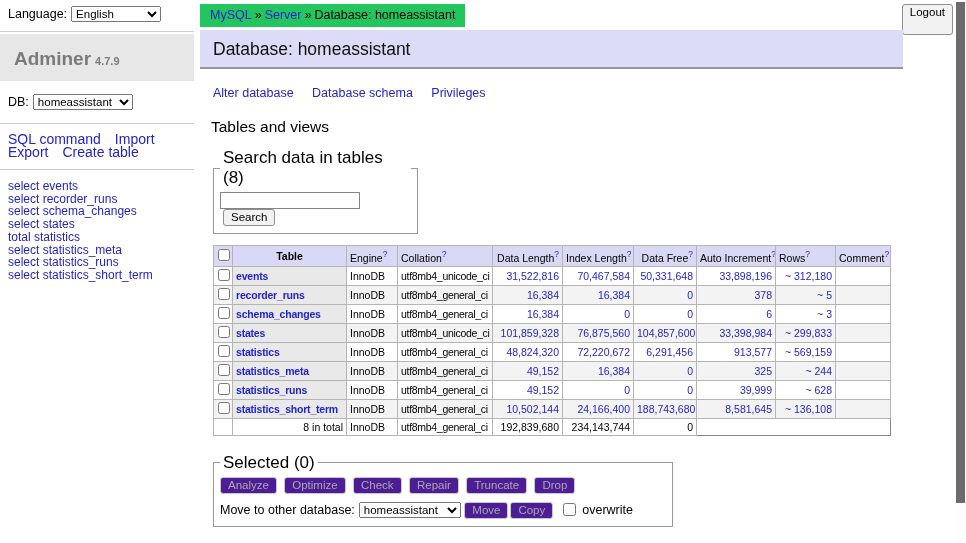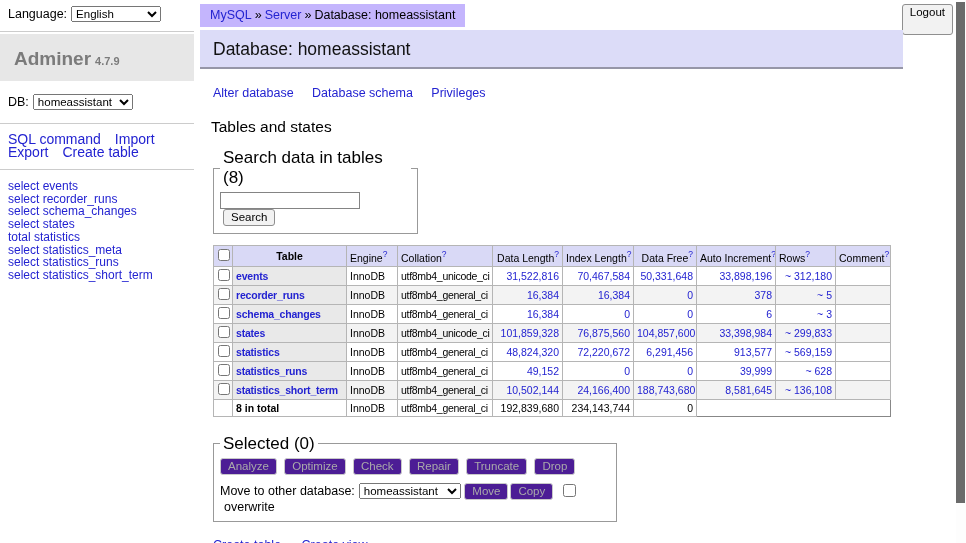--- a/index.html
+++ b/index.html
@@ -34,21 +34,21 @@
     font-family:"Liberation Sans", sans-serif; color:#000; cursor:pointer;
   }
 
   
   #scrollbar { position:absolute; right:0; top:0; width:10px; height:543px; background:#fdfdfd; }
   #scrollbar .thumb { position:absolute; top:2px; right:1px; width:9px; height:501px; background:#6b6b6b; }
 
   
   #main { position:absolute; left:200px; top:0; width:756px; }
   .breadcrumb {
-    display:inline-block; background:#c4b5fd; margin-top:4px;
+    display:inline-block; background:#22c55e; margin-top:4px;
     padding:5px 10px 5px 10px; font-size:12.5px; line-height:13px;
   }
   .breadcrumb .crumb-sep { color:#000; margin:0 3px; }
   .title-bar {
     margin-top:3px; width:703px; background:#dcdcf8;
     border-bottom:2px solid #9696a8;
     padding:10px 0 9px 13px; font-size:17.5px; line-height:18px; color:#111;
   }
   .content { margin-left:13px; width:690px; }
   .db-actions { margin-top:17px; font-size:12.5px; }
@@ -79,27 +79,27 @@
   col.c-coll { width:95px; } col.c-dlen { width:70px; } col.c-ilen { width:71px; }
   col.c-free { width:63px; } col.c-ai { width:79px; } col.c-rows { width:60px; } col.c-comment { width:55px; }
   .al { text-align:left; } .ar { text-align:right; } .ac { text-align:center; }
   td.name-col, th.name-col { background:#e9e9e9; text-align:left; }
   th.name-col a { font-weight:bold; letter-spacing:-0.2px; }
   td.coll { letter-spacing:-0.3px; }
   tr.even td { background:#f3f3f3; }
   td.num { text-align:right; color:#2323d1; }
   sup.hint { color:#2323d1; font-size:8.5px; }
   tfoot td { background:#fff; }
-  tfoot td.total-label { font-weight:bold; }
+  tfoot td.total-label { font-weight:normal;text-align:right; }
   tfoot td.num-black { text-align:right; color:#000; }
   tfoot td.noborder { border:none; background:#fff; }
   table.tables input[type=checkbox] { margin:1px; width:12px; height:12px; }
 
   
-  .selected-fieldset { margin-top:17px; width:404px; }
+  .selected-fieldset { margin-top:17px; width:460px; }
   .selected-fieldset .btn { margin-left:0; margin-right:4px; }
   .move-row { margin-top:8px; font-size:12.5px; }
   .move-row select { width:102px; font-size:11.5px; margin-left:4px; }
   .move-row .btn { margin-right:2px; }
   .move-row label.ov { font-size:12.5px; margin-left:4px; }
   .move-row input[type=checkbox] { vertical-align:-2px; margin:0 2px 0 8px; }
 
   .create-links { margin-top:16px; font-size:12.5px; }
   .create-links a { margin-right:17px; }
 </style>
@@ -142,21 +142,21 @@
 
   <div class="title-bar">Database: homeassistant</div>
 
   <div class="content">
     <div class="db-actions">
       <a>Alter database</a>
       <a>Database schema</a>
       <a>Privileges</a>
     </div>
 
-    <h3 class="section">Tables and states</h3>
+    <h3 class="section">Tables and views</h3>
 
     <fieldset class="search-fieldset">
       <legend>Search data in tables (8)</legend>
       <input type="text" value="" style="">
       <button class="btn">Search</button>
     </fieldset>
 
     <table class="tables">
       <colgroup>
         <col class="c-check">
@@ -238,20 +238,32 @@
           <th class="name-col"><a>statistics</a></th>
           <td class="al">InnoDB</td>
           <td class="al coll">utf8mb4_general_ci</td>
           <td class="num">48,824,320</td>
           <td class="num">72,220,672</td>
           <td class="num">6,291,456</td>
           <td class="num">913,577</td>
           <td class="num"><a class="num">~ 569,159</a></td>
           <td></td>
         </tr>
+        <tr class="even">
+          <td class="ac"><input type="checkbox" style=""></td>
+          <th class="name-col"><a>statistics_meta</a></th>
+          <td class="al">InnoDB</td>
+          <td class="al coll">utf8mb4_general_ci</td>
+          <td class="num">49,152</td>
+          <td class="num">16,384</td>
+          <td class="num">0</td>
+          <td class="num">325</td>
+          <td class="num"><a class="num">~ 244</a></td>
+          <td></td>
+        </tr>
         <tr class="odd">
           <td class="ac"><input type="checkbox" style=""></td>
           <th class="name-col"><a>statistics_runs</a></th>
           <td class="al">InnoDB</td>
           <td class="al coll">utf8mb4_general_ci</td>
           <td class="num">49,152</td>
           <td class="num">0</td>
           <td class="num">0</td>
           <td class="num">39,999</td>
           <td class="num"><a class="num">~ 628</a></td>

